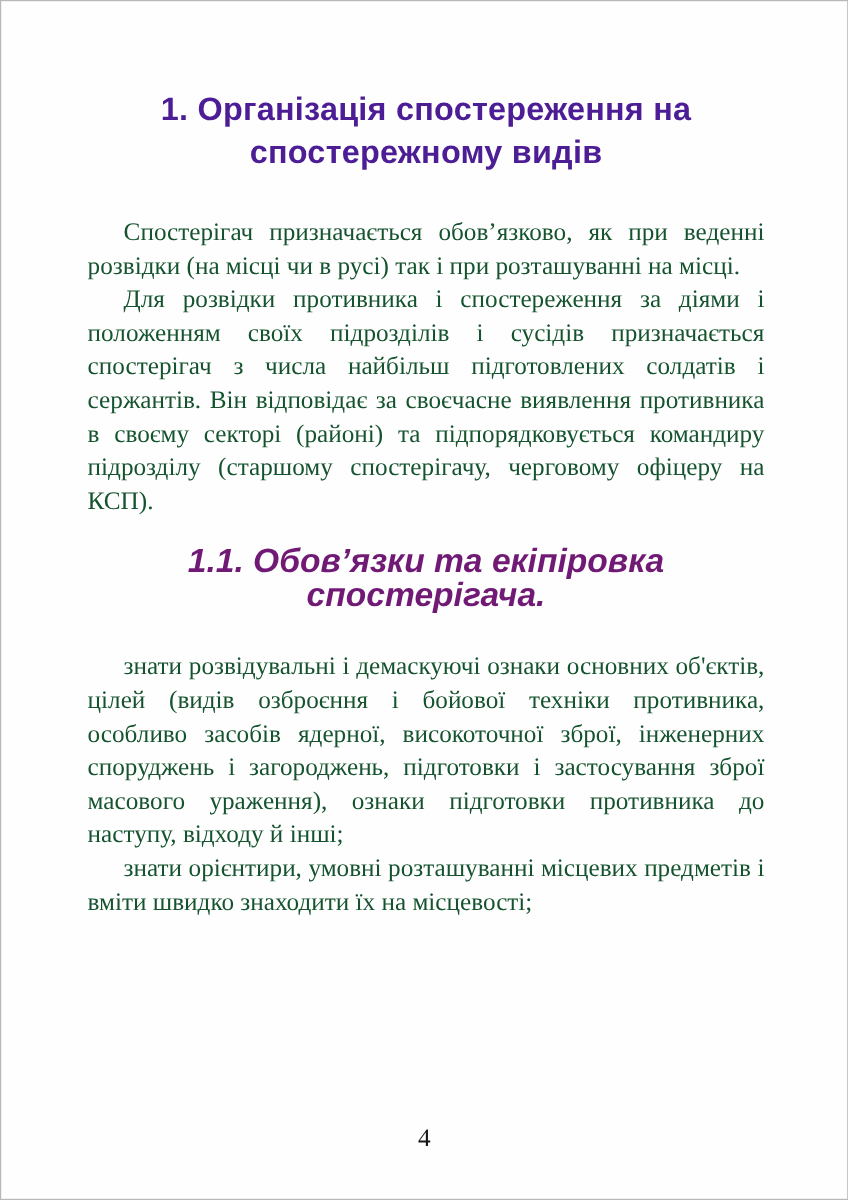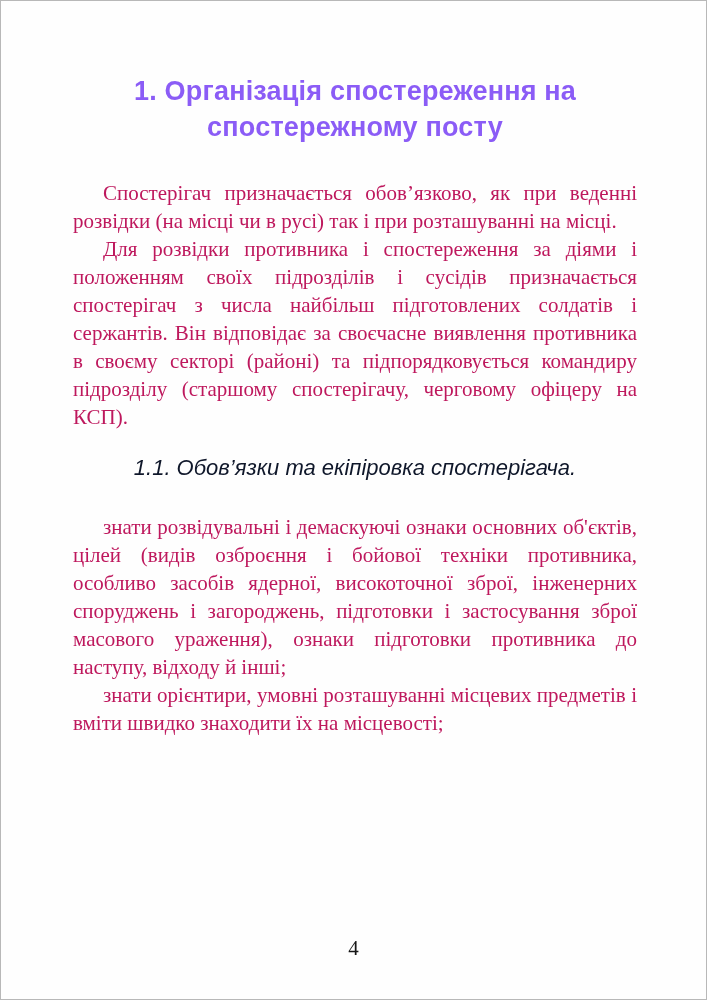--- a/index.html
+++ b/index.html
@@ -20,62 +20,62 @@
   .content {
     padding: 72px 69px 0 72px;
   }
   .doc-title {
     margin: 0 0 34px 0;
     font-family: "Liberation Sans", sans-serif;
     font-weight: bold;
     font-size: 27px;
     line-height: 36px;
     text-align: center;
-    color: #8b5cf6;
+    color: #4c1d95;
     letter-spacing: 0.2px;
   }
   .body-par {
     margin: 0;
     font-family: "Liberation Serif", serif;
     font-size: 21px;
     line-height: 28px;
     text-align: justify;
     text-indent: 30px;
-    color: #be185d;
+    color: #14532d;
   }
   .section-heading {
     margin: 23px 0 31px 0;
     font-family: "Liberation Sans", sans-serif;
-    font-weight: normal;
+    font-weight: bold;
     font-style: italic;
-    font-size: 22px;
+    font-size: 28px;
     line-height: 28px;
     text-align: center;
-    color: #0f172a;
+    color: #701a75;
   }
   .page-number {
     position: absolute;
     left: 0;
     bottom: 38px;
     width: 100%;
     text-align: center;
     font-family: "Liberation Serif", serif;
     font-size: 21px;
     color: #161616;
   }
 </style>
 </head>
 <body>
 
 <div class="page">
   <div class="content">
 
     <h1 class="doc-title">
       <div>1. Організація спостереження на</div>
-      <div>спостережному посту</div>
+      <div>спостережному видів</div>
     </h1>
 
     <p class="body-par">Спостерігач призначається обов’язково, як при веденні розвідки (на місці чи в русі) так і при розташуванні на місці.</p>
     <p class="body-par">Для розвідки противника і спостереження за діями і положенням своїх підрозділів і сусідів призначається спостерігач з числа найбільш підготовлених солдатів і сержантів. Він відповідає за своєчасне виявлення противника в своєму секторі (районі) та підпорядковується командиру підрозділу (старшому спостерігачу, черговому офіцеру на КСП).</p>
 
     <h2 class="section-heading">1.1. Обов’язки та екіпіровка спостерігача.</h2>
 
     <p class="body-par">знати розвідувальні і демаскуючі ознаки основних об'єктів, цілей (видів озброєння і бойової техніки противника, особливо засобів ядерної, високоточної зброї, інженерних споруджень і загороджень, підготовки і застосування зброї масового ураження), ознаки підготовки противника до наступу, відходу й інші;</p>
     <p class="body-par">знати орієнтири, умовні розташуванні місцевих предметів і вміти швидко знаходити їх на місцевості;</p>
 

